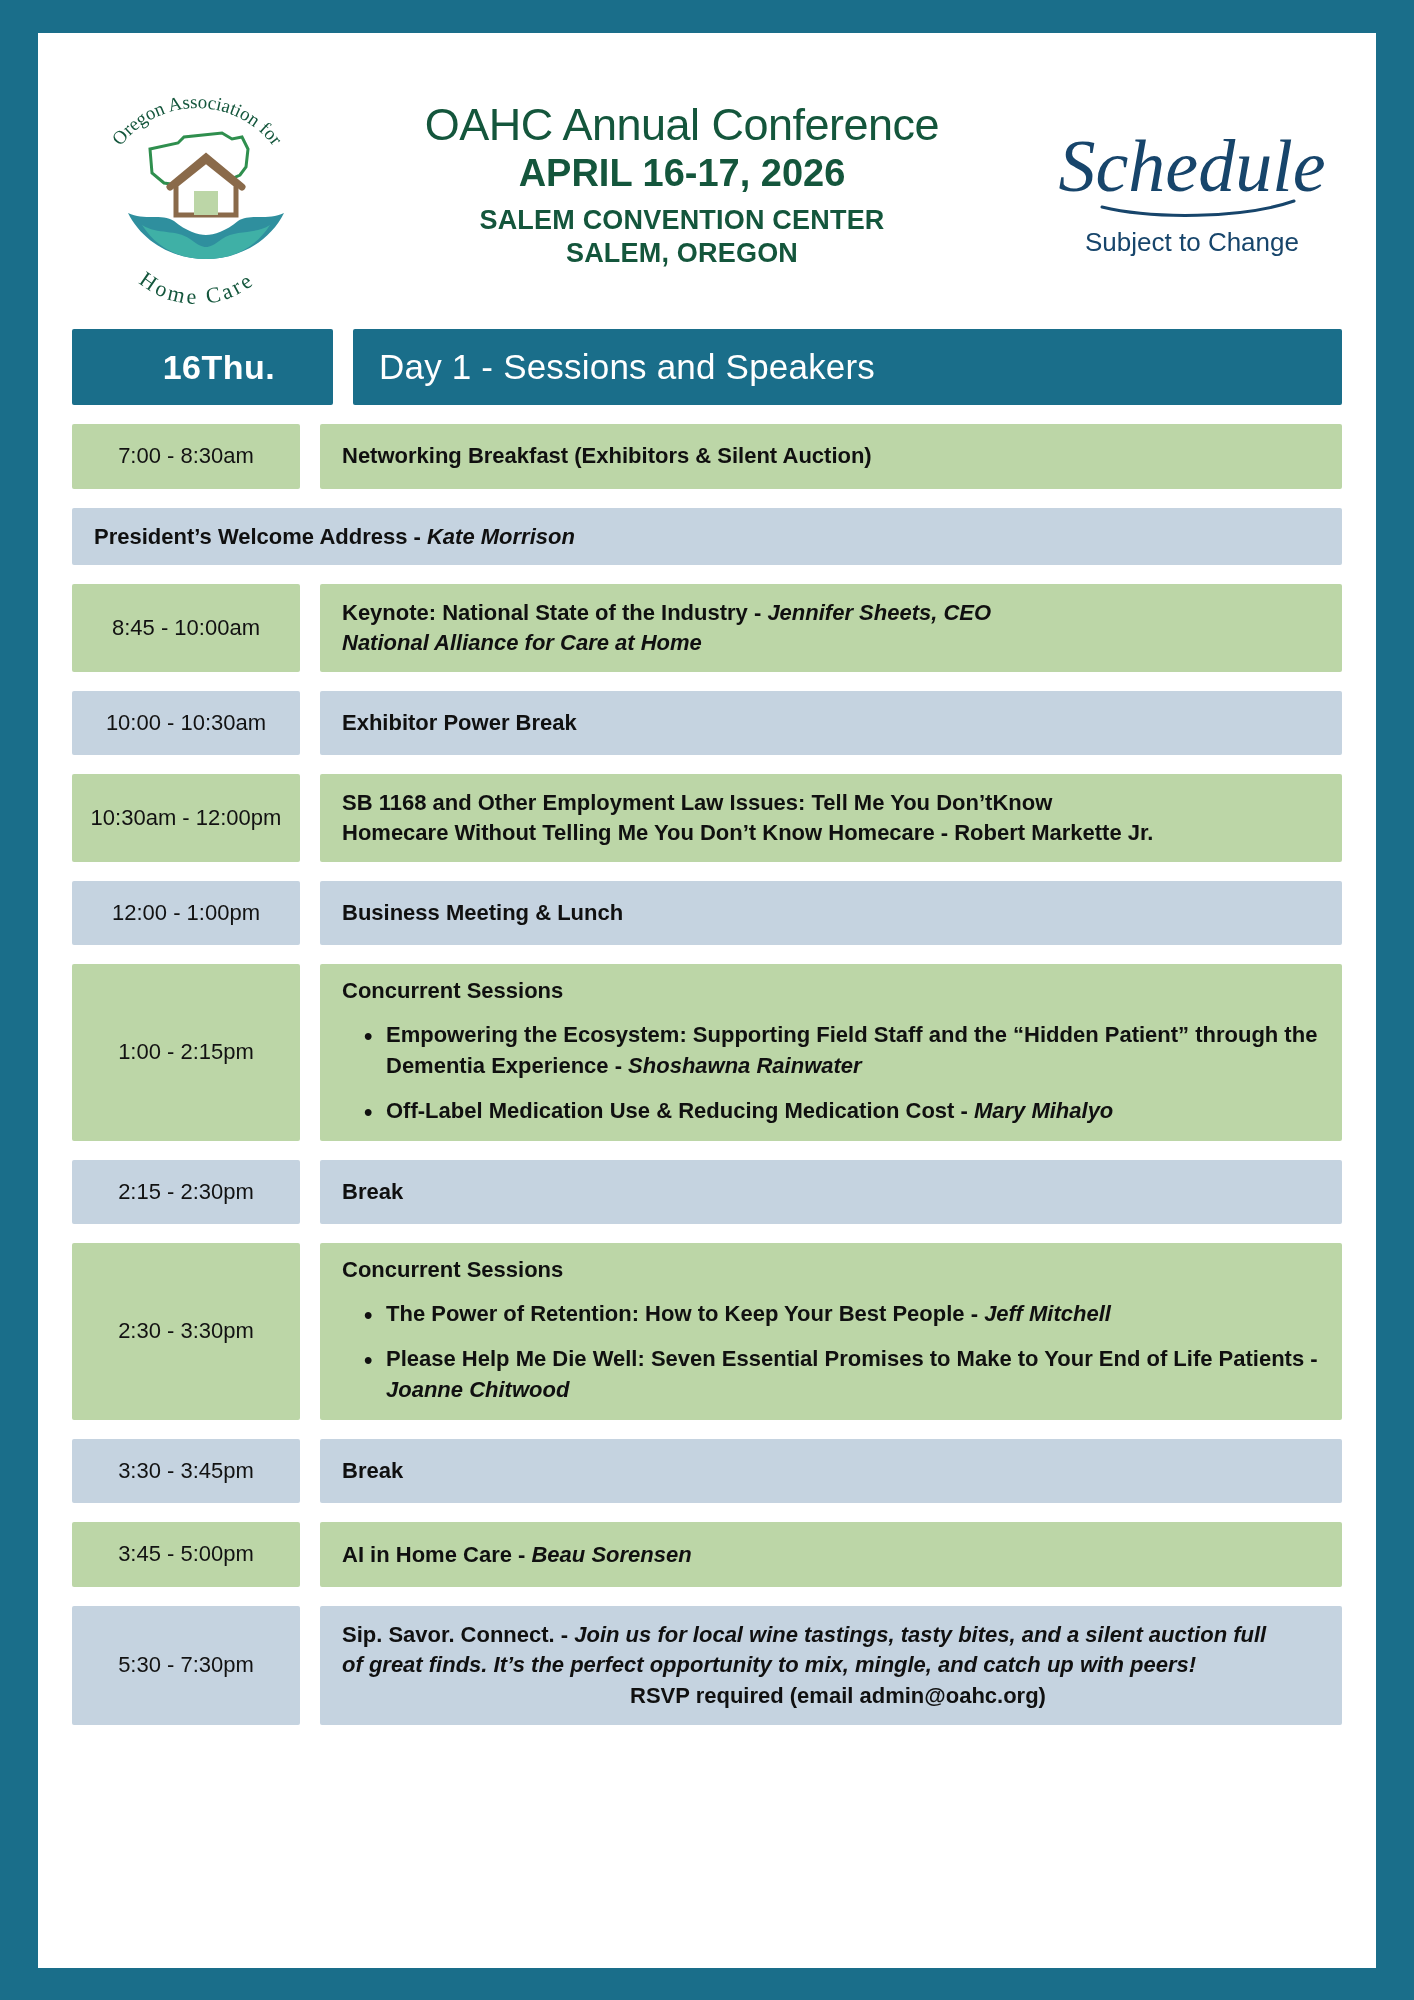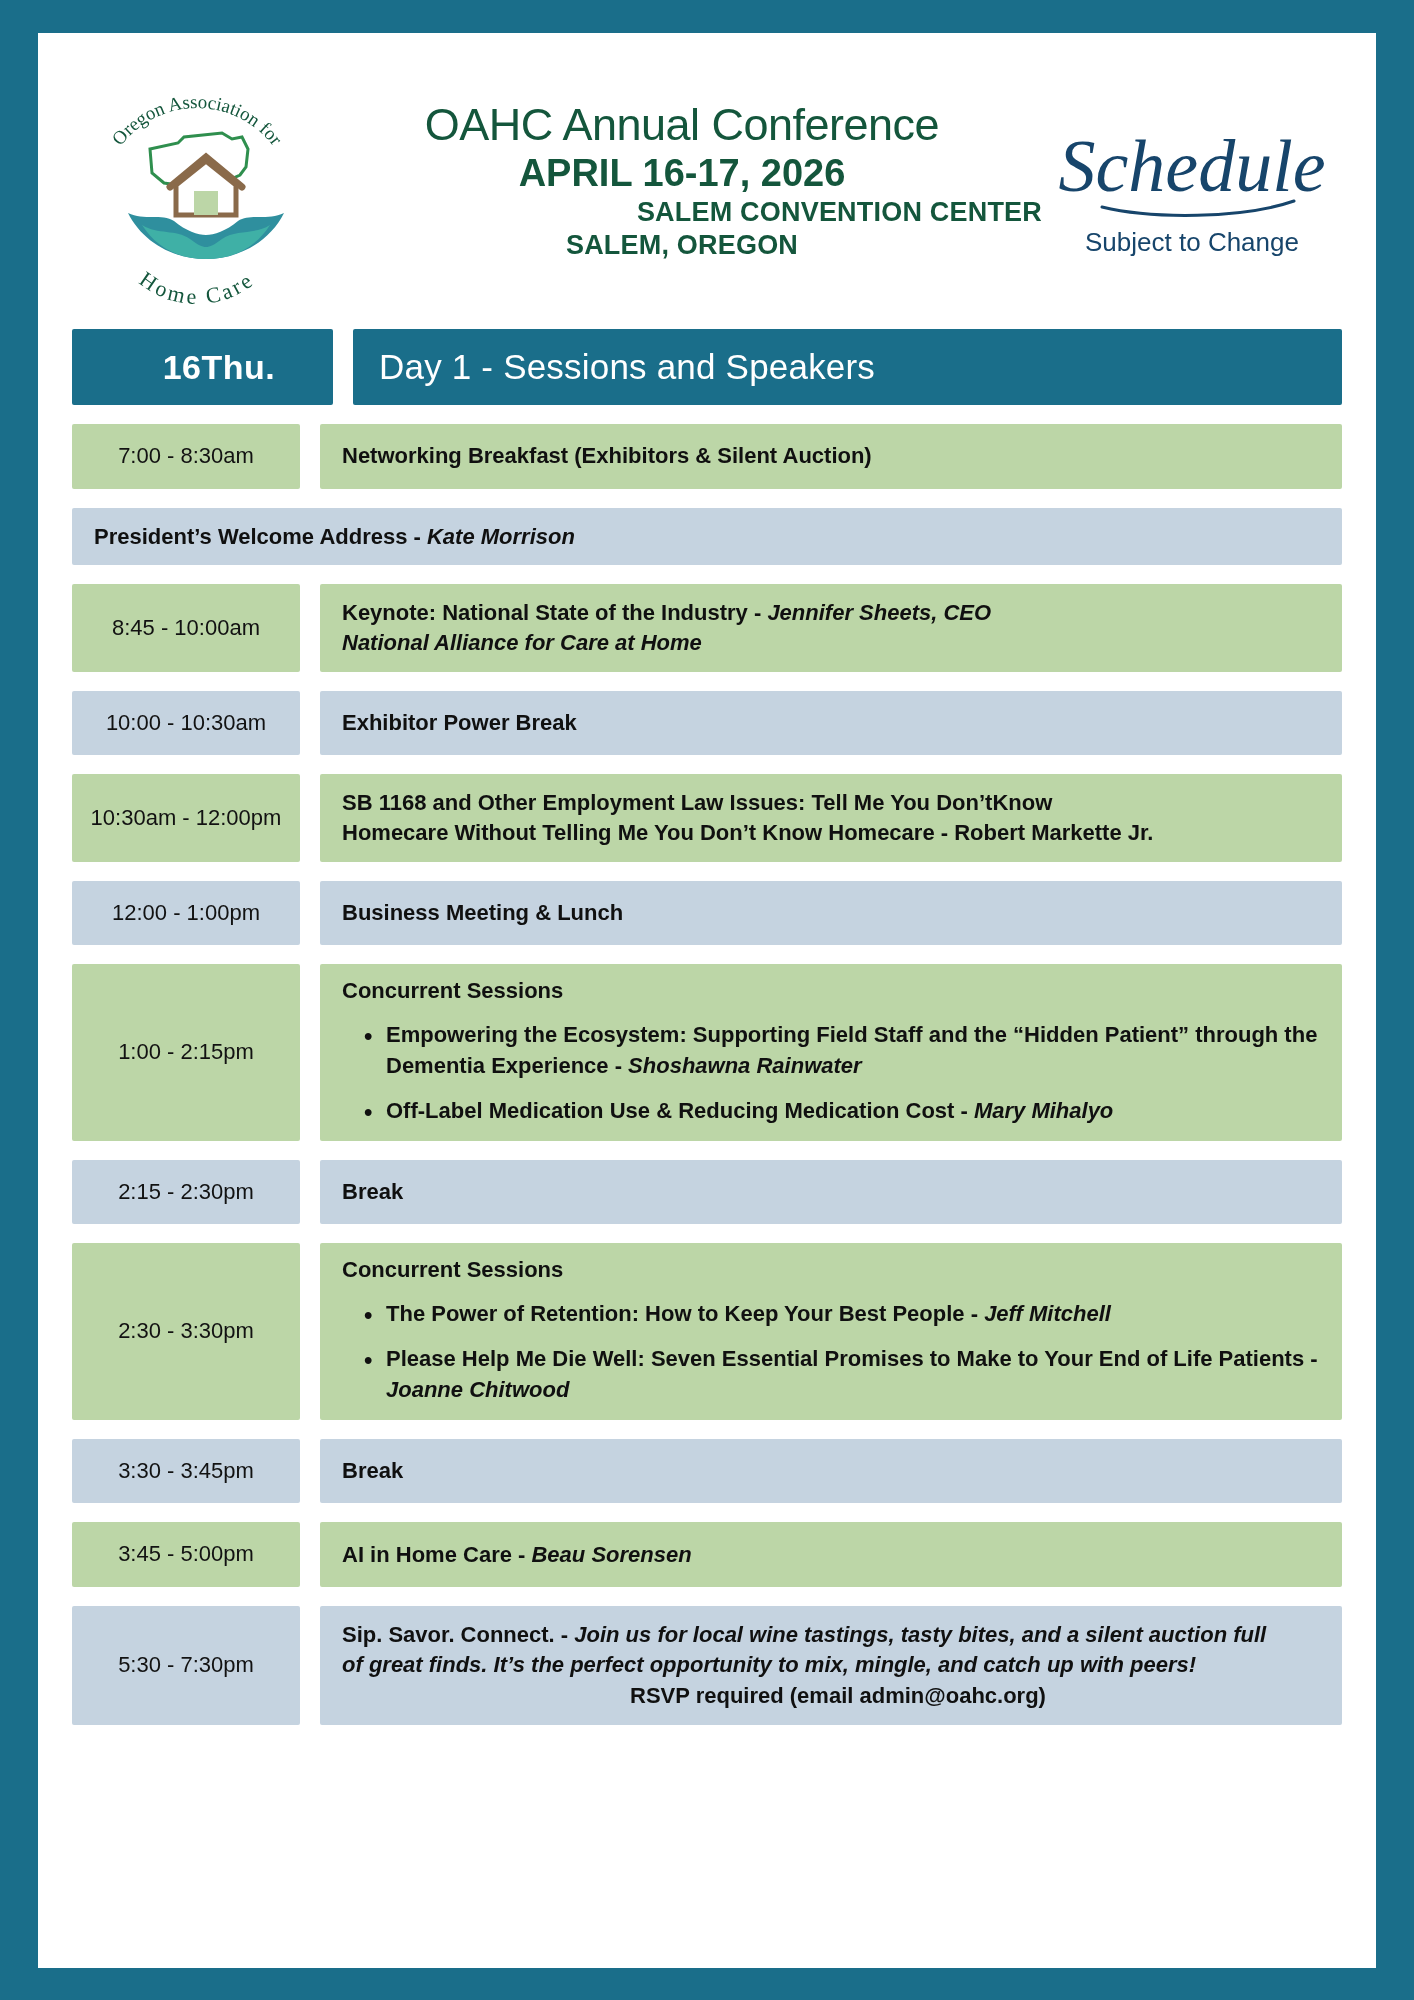--- a/index.html
+++ b/index.html
@@ -54,22 +54,22 @@
     font-weight: bold;
     color: #14563c;
     line-height: 1.2;
     margin-top: 2px;
   }
   .conf-venue {
     font-size: 27px;
     font-weight: bold;
     color: #14563c;
     line-height: 1.22;
+    margin-top: 8px;
     letter-spacing: 0.2px;
-    text-align: right;
   }
   .conf-city {
     font-size: 27px;
     font-weight: bold;
     color: #14563c;
     line-height: 1.22;
     letter-spacing: 0.2px;
   }
   .schedule-block {
     flex: 0 0 300px;

